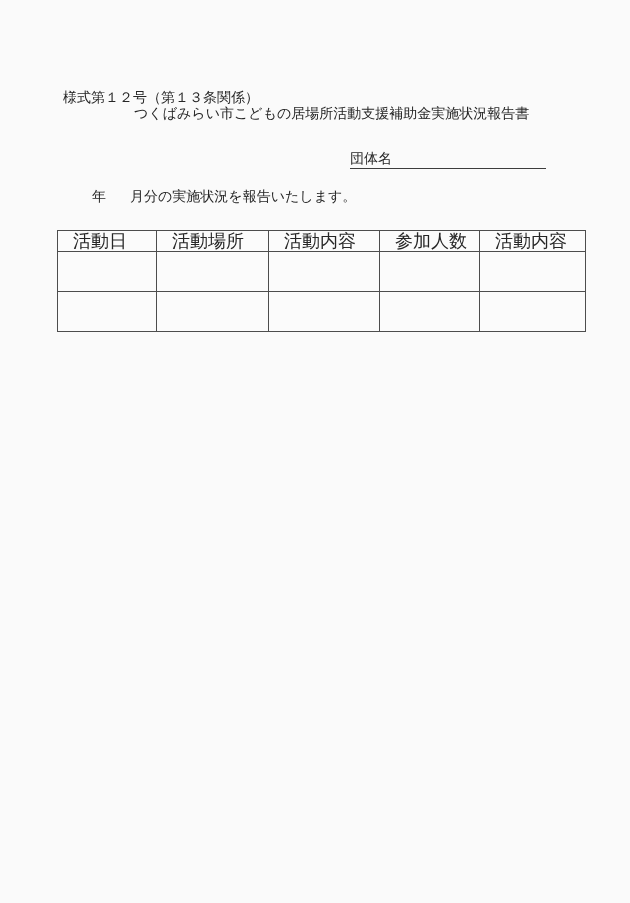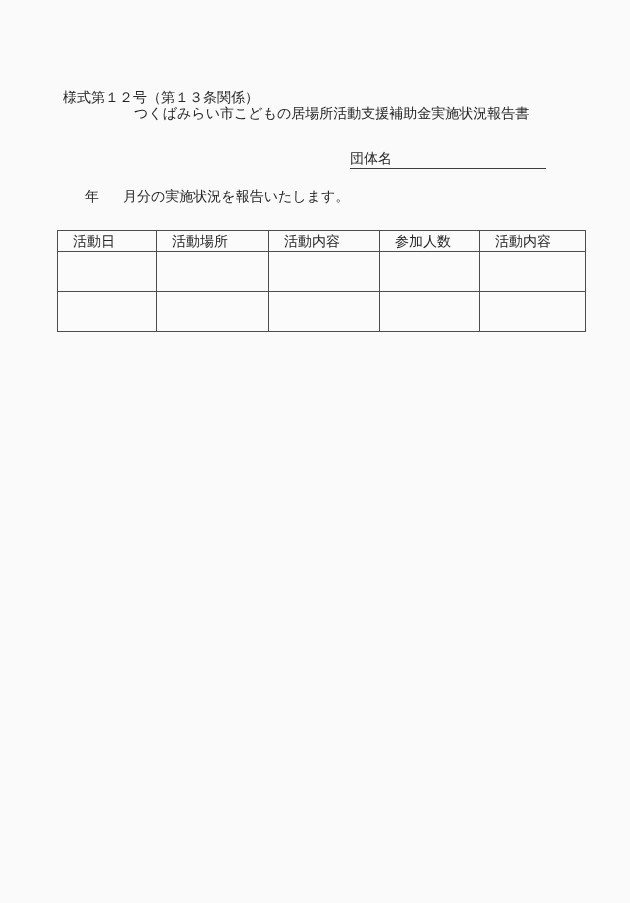--- a/index.html
+++ b/index.html
@@ -38,21 +38,21 @@
     width: 196px;
     height: 20px;
     border-bottom: 1px solid #3c3c3c;
   }
   .org-label {
     display: inline-block;
     white-space: nowrap;
   }
   .report-line {
     position: absolute;
-    left: 85px;
+    left: 92px;
     top: 186px;
     white-space: nowrap;
   }
   .month-rest {
     margin-left: 24px;
   }
   table.activity-table {
     position: absolute;
     left: 57px;
     top: 230px;
@@ -66,21 +66,21 @@
   .activity-table col.c4 { width: 100px; }
   .activity-table col.c5 { width: 106px; }
   .activity-table th,
   .activity-table td {
     border: 1px solid #4d4d4d;
     padding: 0;
     background: #fbfbfb;
   }
   .activity-table th {
     font-weight: normal;
-    font-size: 14px;
+    font-size: 18px;
     text-align: left;
     padding-left: 15px;
     height: 20px;
     vertical-align: middle;
     white-space: nowrap;
   }
   .activity-table td {
     height: 39px;
   }
 </style>

